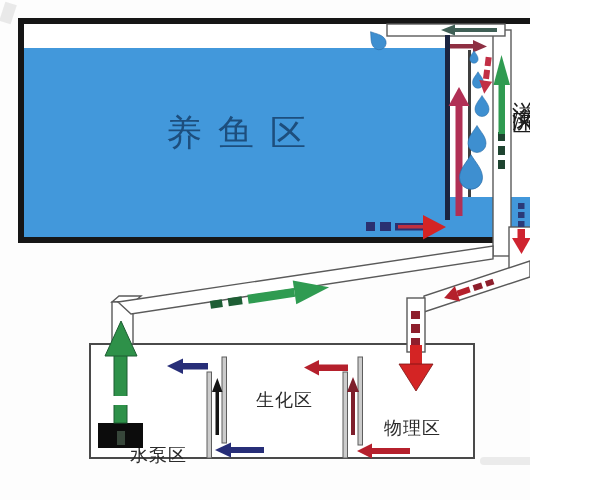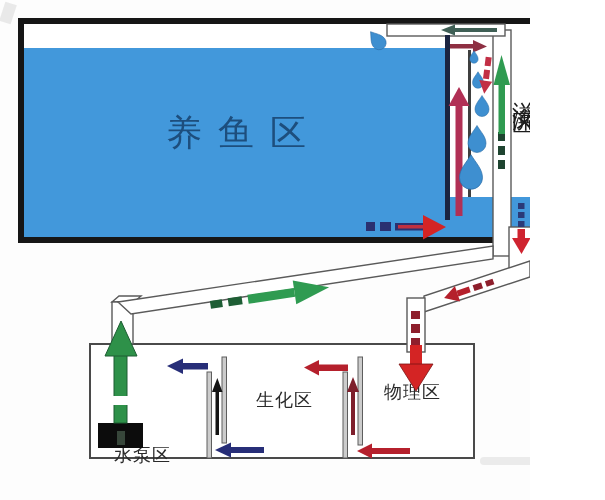--- a/index.html
+++ b/index.html
@@ -10,23 +10,23 @@
   .abs{position:absolute;}
   
   #tank-frame{left:18px;top:18px;width:531px;height:225px;border:6px solid #161616;border-right-width:7px;box-sizing:border-box;background:#ffffff;z-index:1;}
   #water-main{left:24px;top:48px;width:421px;height:189px;background:#4298db;z-index:2;}
   #overflow-pool{left:445px;top:197px;width:97px;height:40px;background:#4298db;z-index:2;}
   #fish-label{left:166px;top:109px;font-size:36px;letter-spacing:16px;color:#1d4e7d;z-index:3;white-space:nowrap;}
   #overflow-label{left:509px;top:84px;font-size:23px;color:#1c1c1c;writing-mode:vertical-rl;text-orientation:upright;letter-spacing:5px;z-index:3;}
   
   #sump-frame{left:89px;top:343px;width:386px;height:116px;border:2px solid #4a4a4a;box-sizing:border-box;background:#ffffff;z-index:1;}
   .sump-label{font-size:18px;letter-spacing:1px;color:#2a2a2a;z-index:3;white-space:nowrap;}
-  #pump-label{left:114px;top:399px;margin-top:44px;}
+  #pump-label{left:130px;top:399px;margin-top:44px;}
   #bio-label{left:256px;top:388px;}
-  #physical-label{left:384px;top:380px;}
+  #physical-label{left:384px;top:416px;}
   
   #corner-artifact{left:2px;top:3px;width:12px;height:20px;background:#d9d9d9;opacity:.55;transform:rotate(18deg);z-index:0;}
   #bottom-smudge{left:480px;top:457px;width:112px;height:8px;background:#e6e6e6;border-radius:4px;opacity:.8;z-index:0;}
   
   #overlay{left:0;top:0;z-index:10;}
   .pipe{fill:#ffffff;stroke:#5a5a5a;stroke-width:1.4;}
   .baffle{fill:#cccccc;stroke:#5e5e5e;stroke-width:1;}
 </style>
 </head>
 <body>

